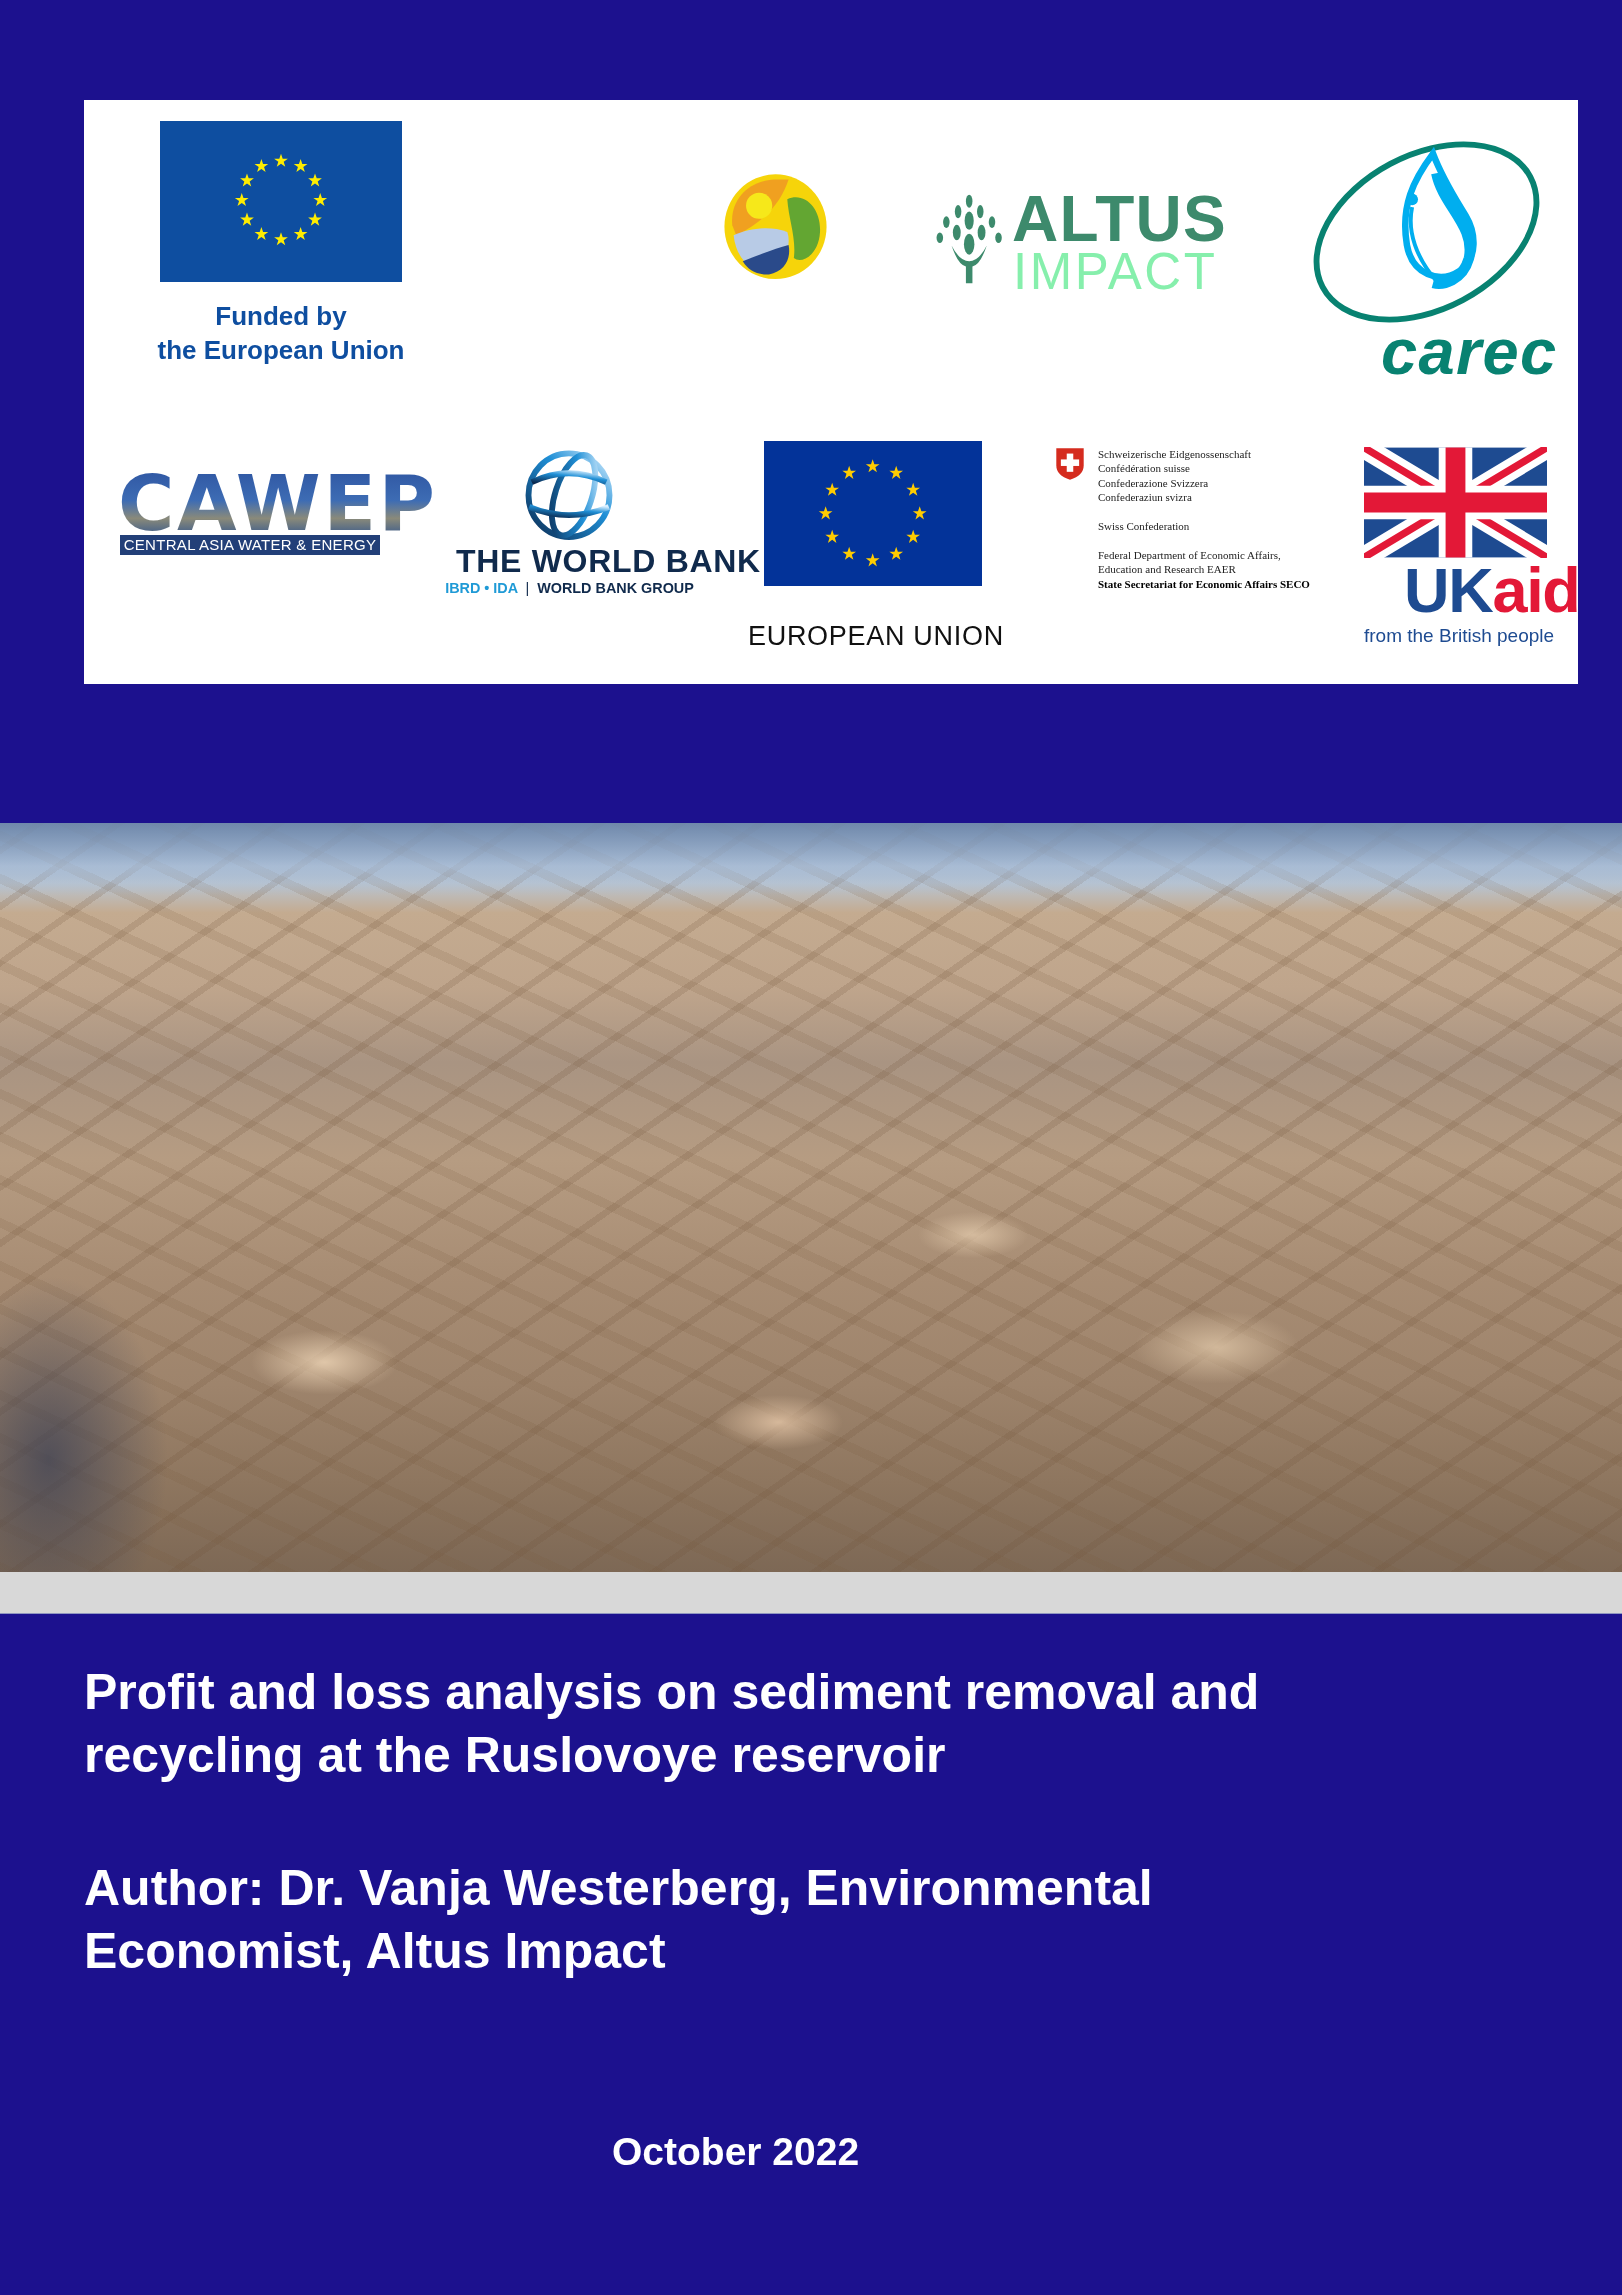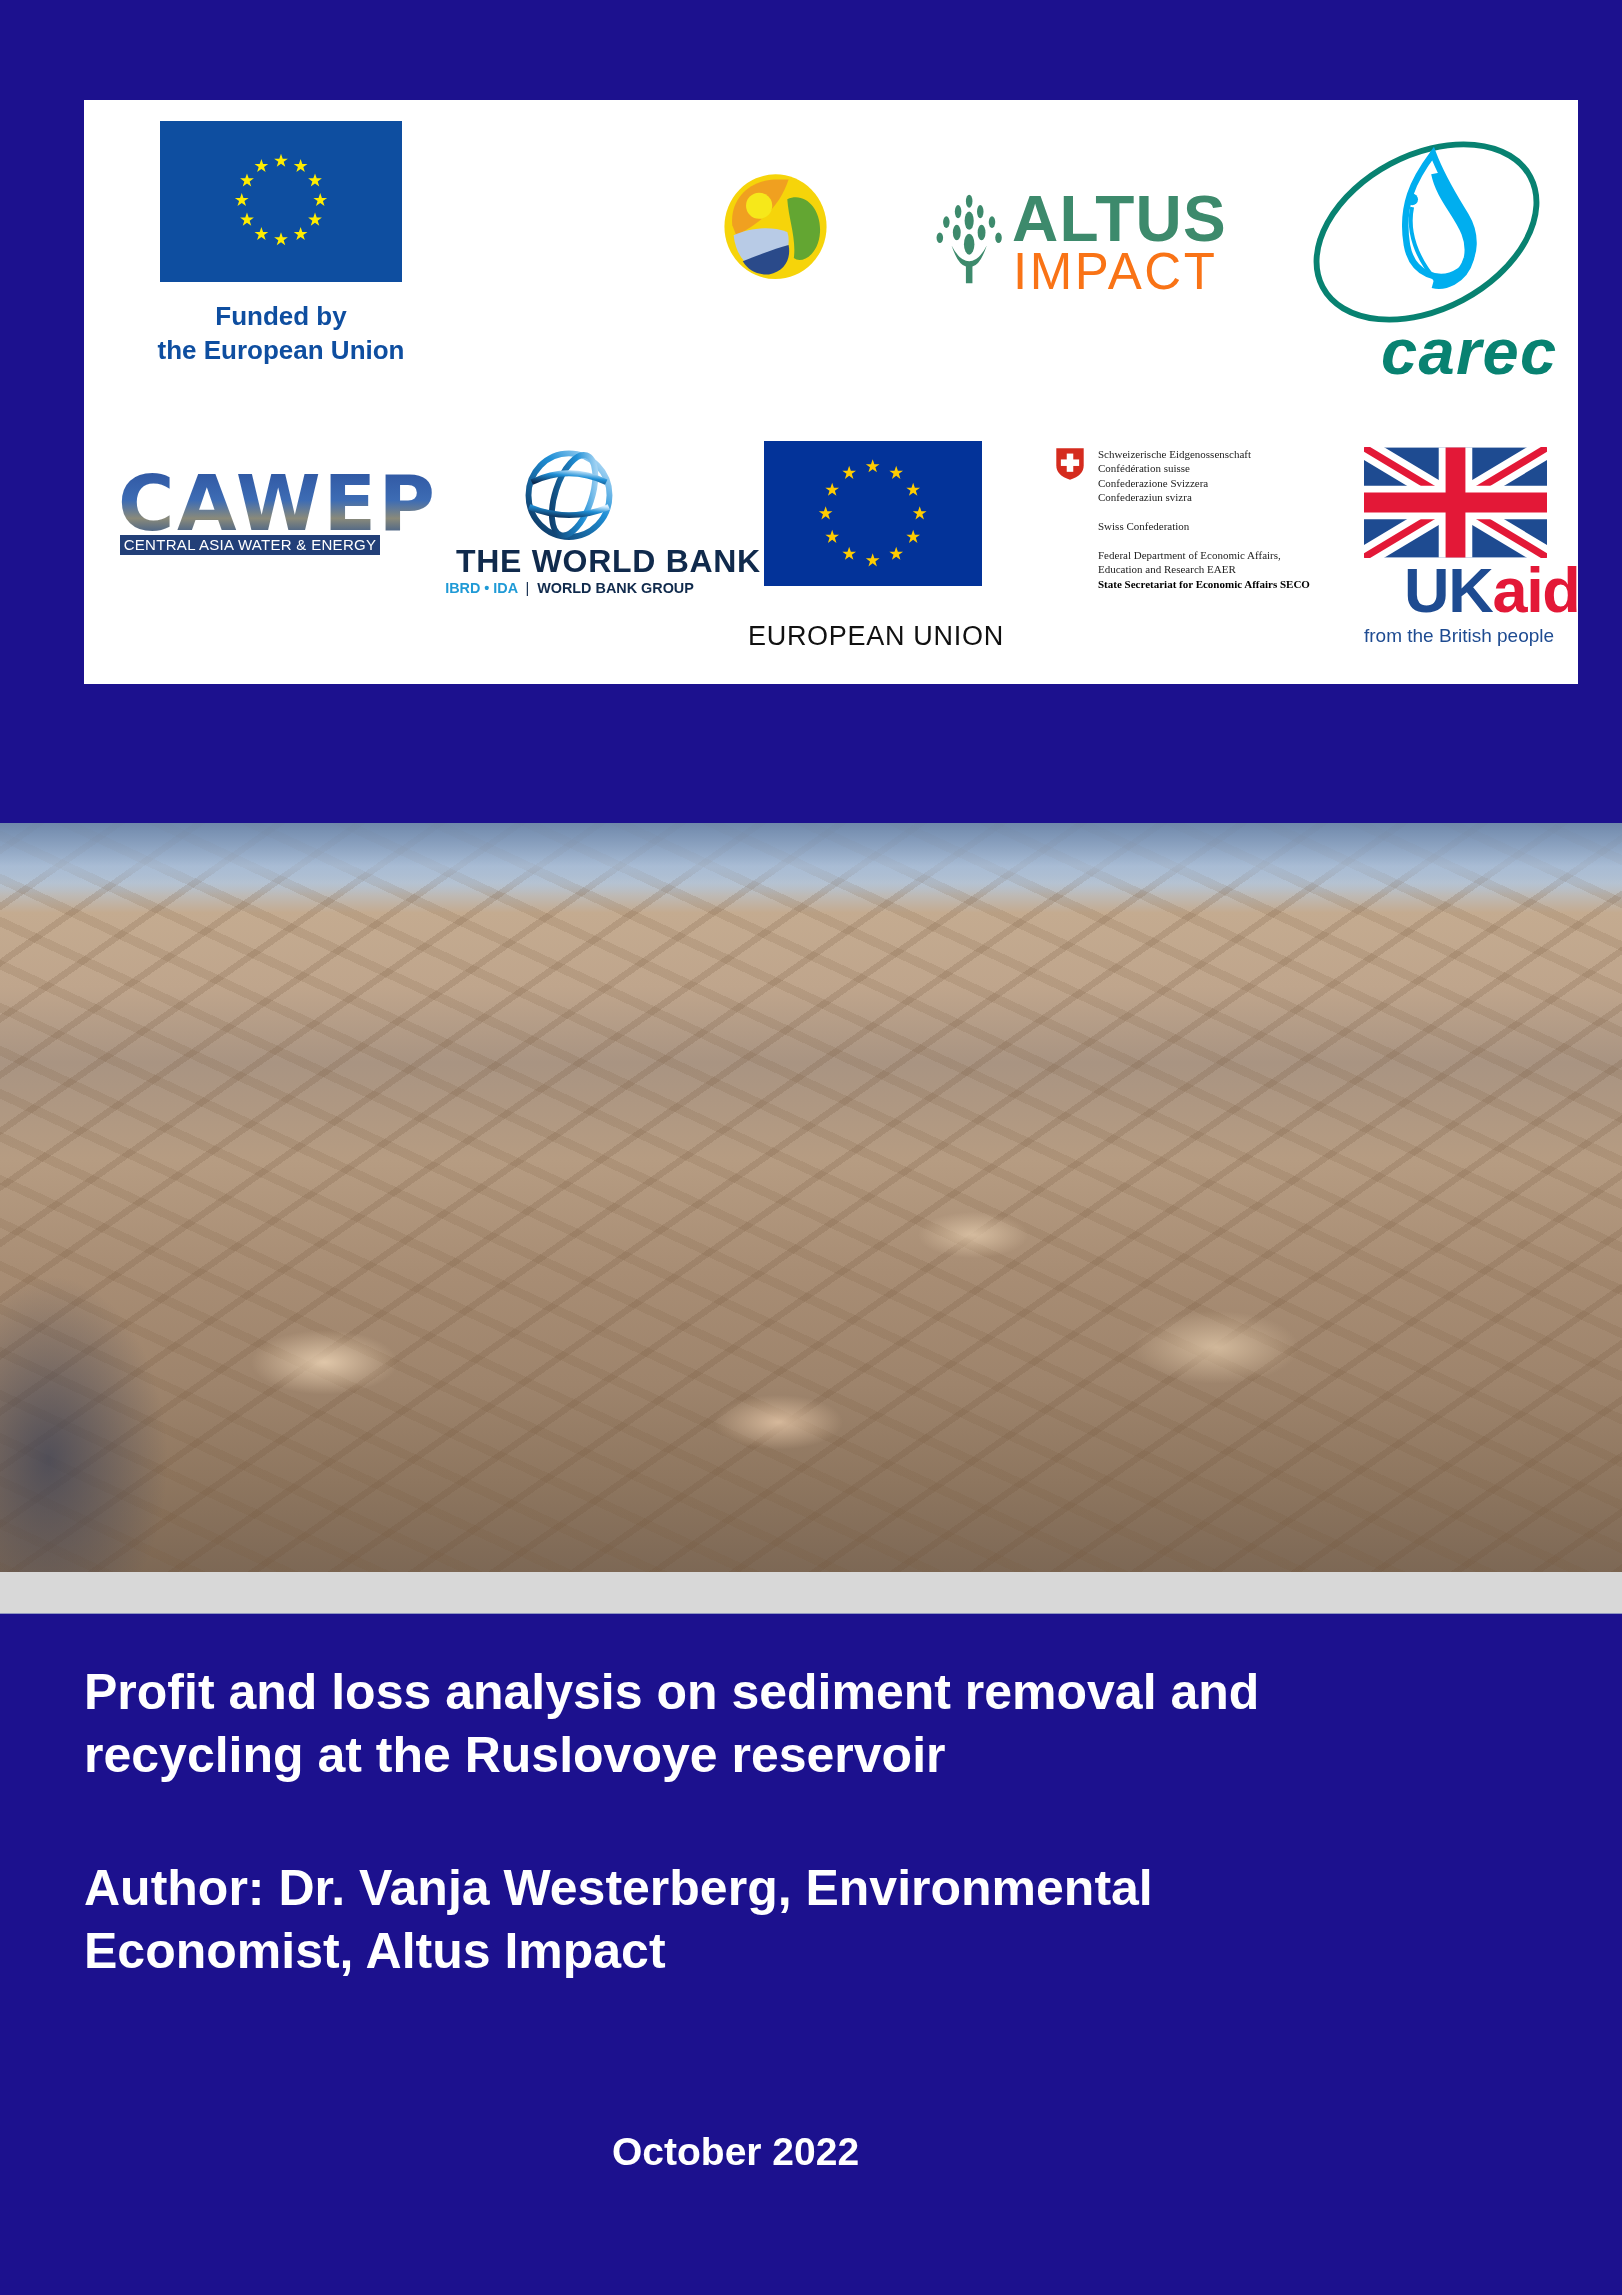--- a/index.html
+++ b/index.html
@@ -14,21 +14,21 @@
     left: 84px; top: 100px; width: 1494px; height: 584px;
     background: #ffffff;
   }
   .eu-flag-blue { background: #0e4ea0; }
   .eu-flag-blue2 { background: #033399; }
   .funded-text {
     color: #0e4ea0; font-weight: bold; font-size: 26px; line-height: 34px; text-align: center;
   }
   .nexus-word { color: #2a4a8a; font-size: 68px; letter-spacing: 2.6px; font-family: "DejaVu Sans", sans-serif; font-weight: normal; }
   .altus-1 { color: #3d8a6c; font-weight: bold; font-size: 64px; letter-spacing: 1.3px; line-height: 59px; }
-  .altus-2 { color: #f97316; font-weight: normal; font-size: 51px; letter-spacing: 2.6px; line-height: 51px; }
+  .altus-2 { color: #86efac; font-weight: normal; font-size: 51px; letter-spacing: 2.6px; line-height: 51px; }
   .carec-word { color: #088271; font-weight: bold; font-style: italic; font-size: 65px; letter-spacing: 1.3px; }
   .cawep-word {
     font-weight: 900; font-size: 77px; letter-spacing: 2.6px; line-height: 72px;
     background: linear-gradient(180deg, #2f56a2 0%, #3d6cb4 45%, #8a8a7a 70%, #29508f 100%);
     -webkit-background-clip: text; background-clip: text; color: transparent;
     font-family: "DejaVu Sans", sans-serif;
   }
   .cawep-band { background: #223f78; color: #ffffff; font-size: 15px; text-align: center; line-height: 19.6px; letter-spacing: 0.3px; }
   .wb-title { color: #102a4c; font-weight: bold; font-size: 32px; letter-spacing: 0.7px; text-align: center; white-space: nowrap; }
   .wb-sub { font-size: 14.4px; font-weight: bold; white-space: nowrap; text-align: center; }

